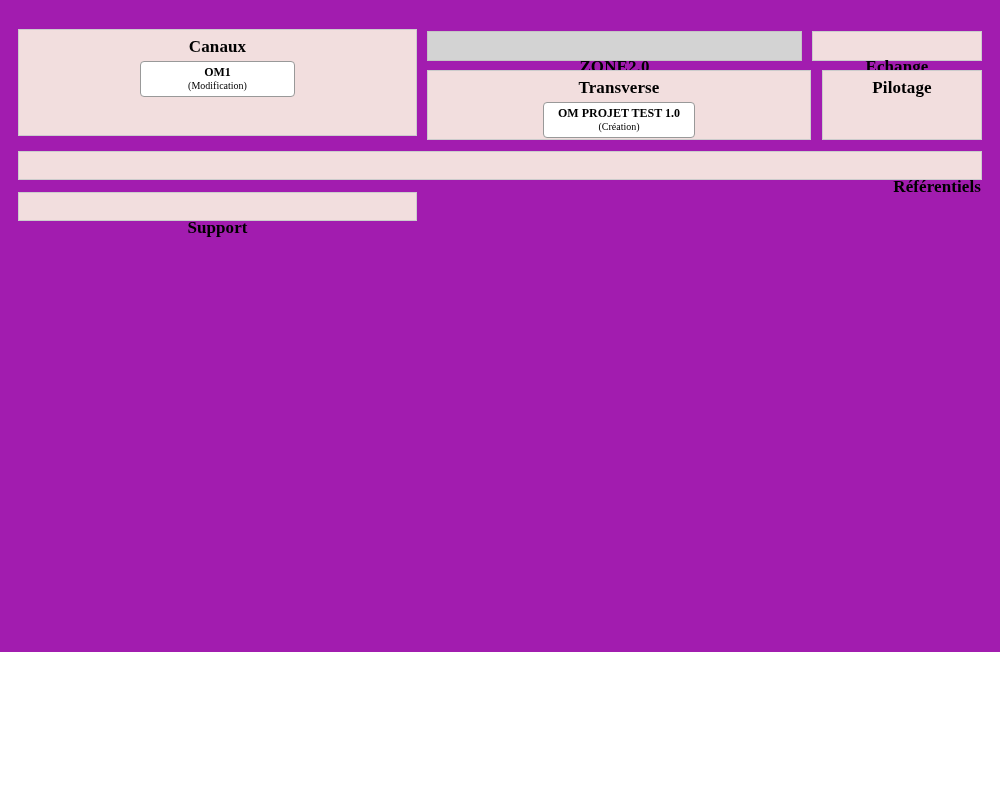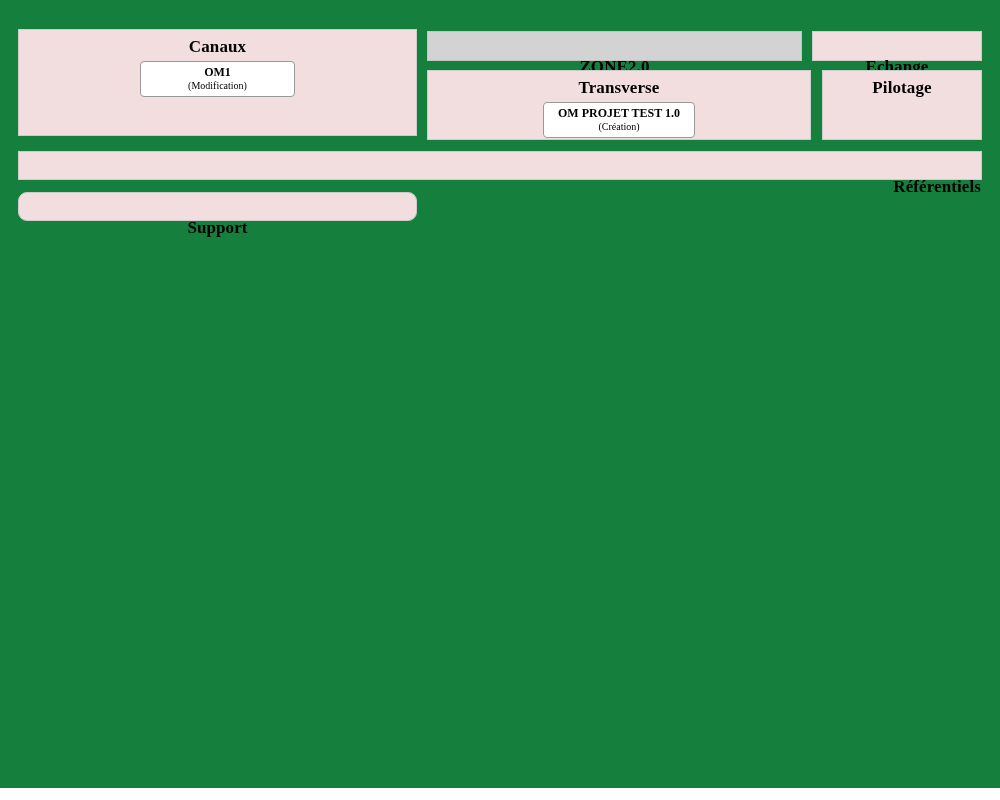--- a/index.html
+++ b/index.html
@@ -12,22 +12,22 @@
     overflow: hidden;
   }
   body {
     font-family: "Liberation Serif", "DejaVu Serif", serif;
     color: #000000;
   }
 
   #canvas {
     position: relative;
     width: 1000px;
-    height: 788px;
-    background: #15803d;
+    height: 652px;
+    background: #a21caf;
   }
 
   
   .zone {
     position: absolute;
     box-sizing: border-box;
     background: #f2dede;
     border: 1px solid #cccccc;
     text-align: center;
   }
@@ -74,21 +74,21 @@
     white-space: nowrap;
   }
 
   
   #zone-canaux      { left: 18px;  top: 29px;  width: 399px; height: 107px; }
   #zone-zone20      { left: 427px; top: 31px;  width: 375px; height: 30px;  }
   #zone-echange     { left: 812px; top: 31px;  width: 170px; height: 30px;  }
   #zone-transverse  { left: 427px; top: 70px;  width: 384px; height: 70px;  }
   #zone-pilotage    { left: 822px; top: 70px;  width: 160px; height: 70px;  }
   #zone-referentiels{ left: 18px;  top: 151px; width: 964px; height: 29px; text-align: right;  }
-  #zone-support     { left: 18px;  top: 192px; width: 399px; height: 29px; border-radius: 9px;  }
+  #zone-support     { left: 18px;  top: 192px; width: 399px; height: 29px;  }
 
   #card-om1         { width: 155px; }
   #card-om-projet   { width: 152px; }
 </style>
 </head>
 <body>
 
 <div id="canvas">
 
   <div class="zone" id="zone-canaux">

